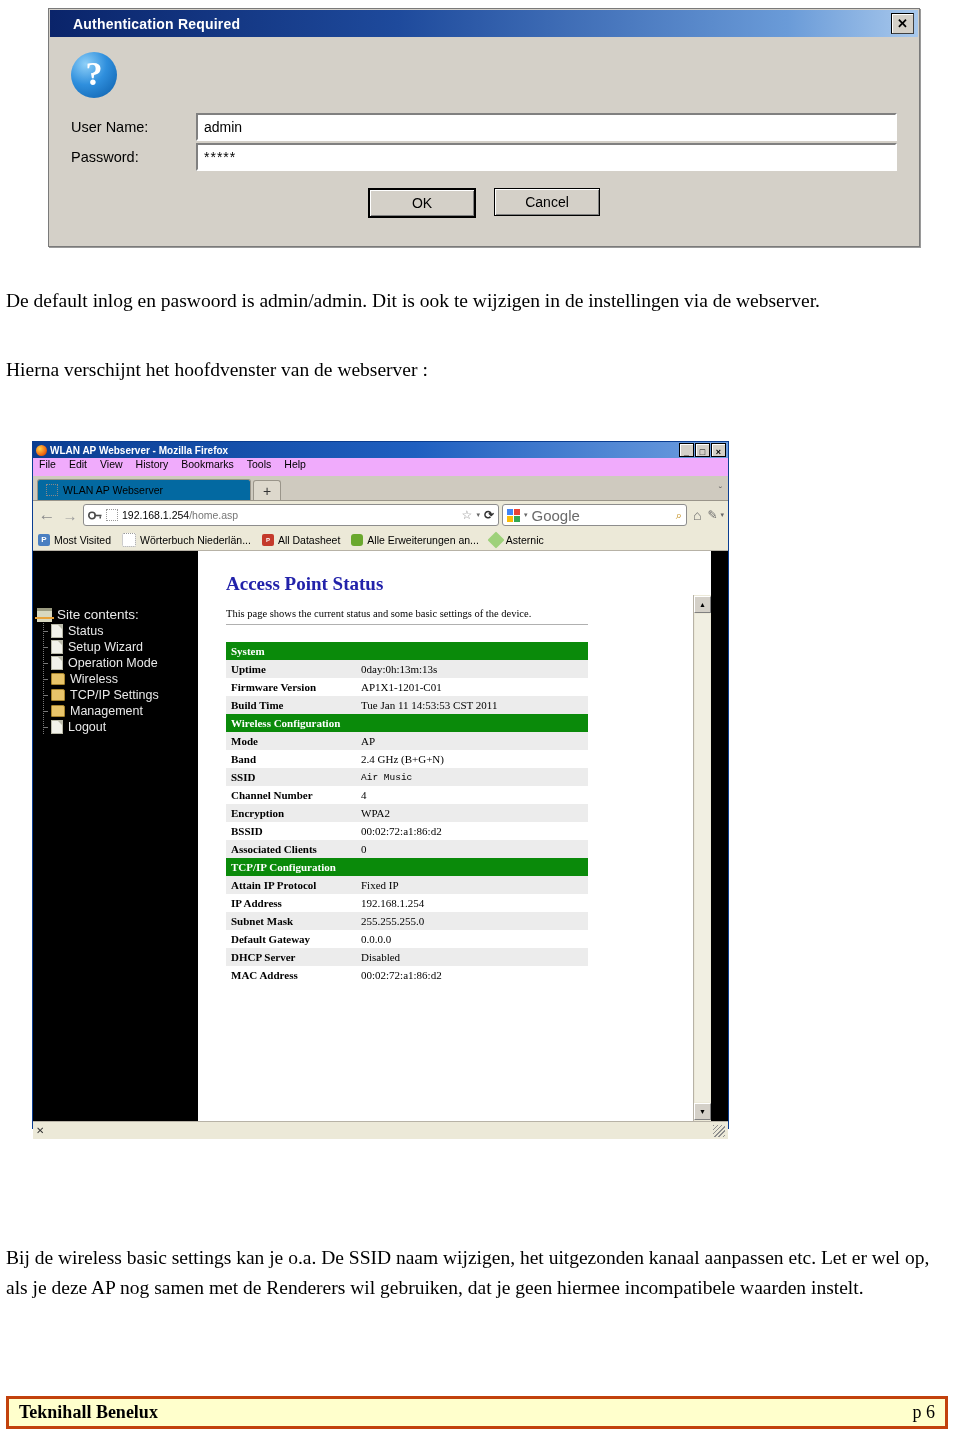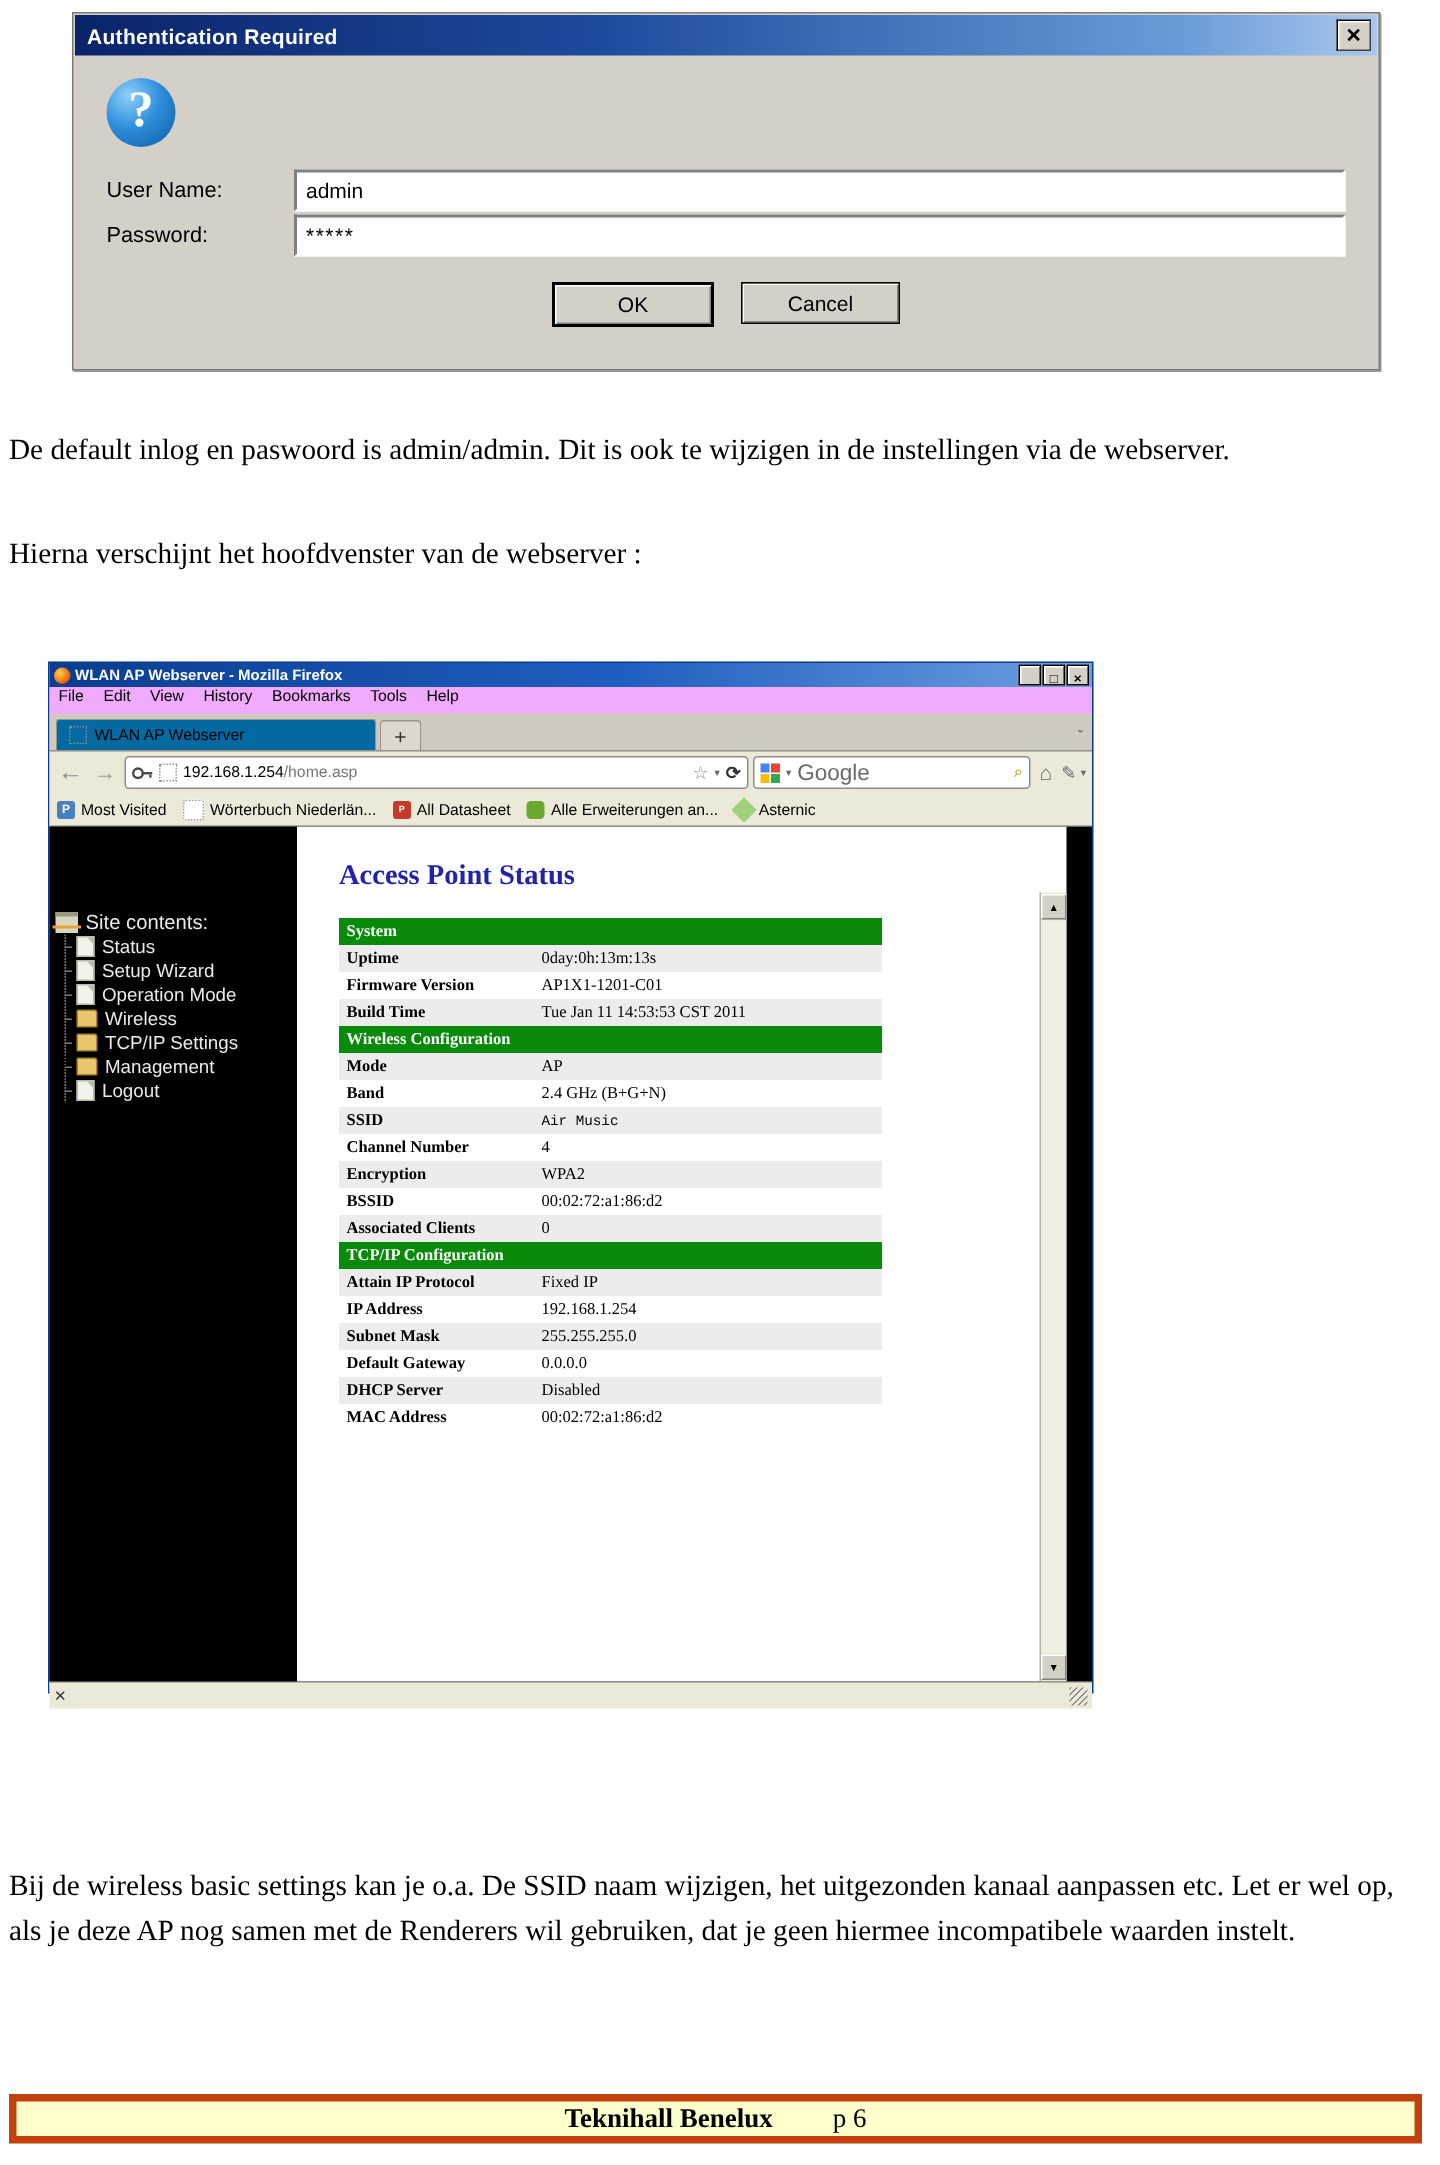--- a/index.html
+++ b/index.html
@@ -12,21 +12,21 @@
   
   .auth-dialog{
     position:absolute;left:48px;top:8px;width:870px;height:237px;
     background:#d4d0c8;border:1px solid #7a7a7a;
     box-shadow:1px 1px 0 #9a9a9a;
     font-family:"Liberation Sans", sans-serif;
   }
   .auth-title{
     height:27px;margin:1px;display:flex;align-items:center;
     background:linear-gradient(to right,#0a246a 0%,#1e4a9c 40%,#6a9bd8 85%,#a8c8ec 100%);
-    padding-left:8px;
+    padding-left:23px;
   }
   .auth-title-text{
     color:#ffffff;font-size:14px;font-weight:bold;letter-spacing:.2px;
     font-family:"Liberation Sans", sans-serif;flex:1;
   }
   .auth-close{
     width:21px;height:19px;margin-right:4px;background:#d4d0c8;
     border:1px solid #000;border-right-color:#404040;border-bottom-color:#404040;
     box-shadow:inset 1px 1px 0 #fff;
     display:flex;align-items:center;justify-content:center;
@@ -274,22 +274,22 @@
   .ff-status-x{font-size:10px;color:#333;cursor:pointer;}
   .ff-grip{
     width:12px;height:12px;
     background:repeating-linear-gradient(135deg,#8d8d8d 0 1px,transparent 1px 3px);
     cursor:nwse-resize;
   }
 
   
   .footer{
     position:absolute;left:6px;top:1396px;width:942px;height:33px;
-    background:#ffffcc;border:5px solid #c2410c;box-sizing:border-box;
-    display:flex;align-items:center;justify-content:center;
+    background:#ffffcc;border:3px solid #c2410c;box-sizing:border-box;
+    display:flex;align-items:center;justify-content:space-between;
     padding:0 10px;
     gap:40px;
   }
   .footer-left{
     font-size:18px;font-weight:bold;color:#000;font-family:"Liberation Serif", serif;
   }
   .footer-right{
     font-size:18px;color:#000;font-family:"Liberation Serif", serif;
   }
 </style>
@@ -448,20 +448,21 @@
       </div>
       <div class="nav-item">
         <div class="ni-doc"></div>
         <div class="ni-label">Logout</div>
       </div>
     </div>
 
     <div class="ap-page">
       <div class="ap-inner">
         <div class="ap-h1">Access Point Status</div>
+        <div class="ap-desc">This page shows the current status and some basic settings of the device.</div>
 
         <table class="status-table">
           <tbody id="status-tbody">
               <tr class="section">
                 <td colspan="2">System</td>
               </tr>
               <tr class="row odd">
                 <td class="k">Uptime</td>
                 <td class="v">0day:0h:13m:13s</td>
               </tr>

